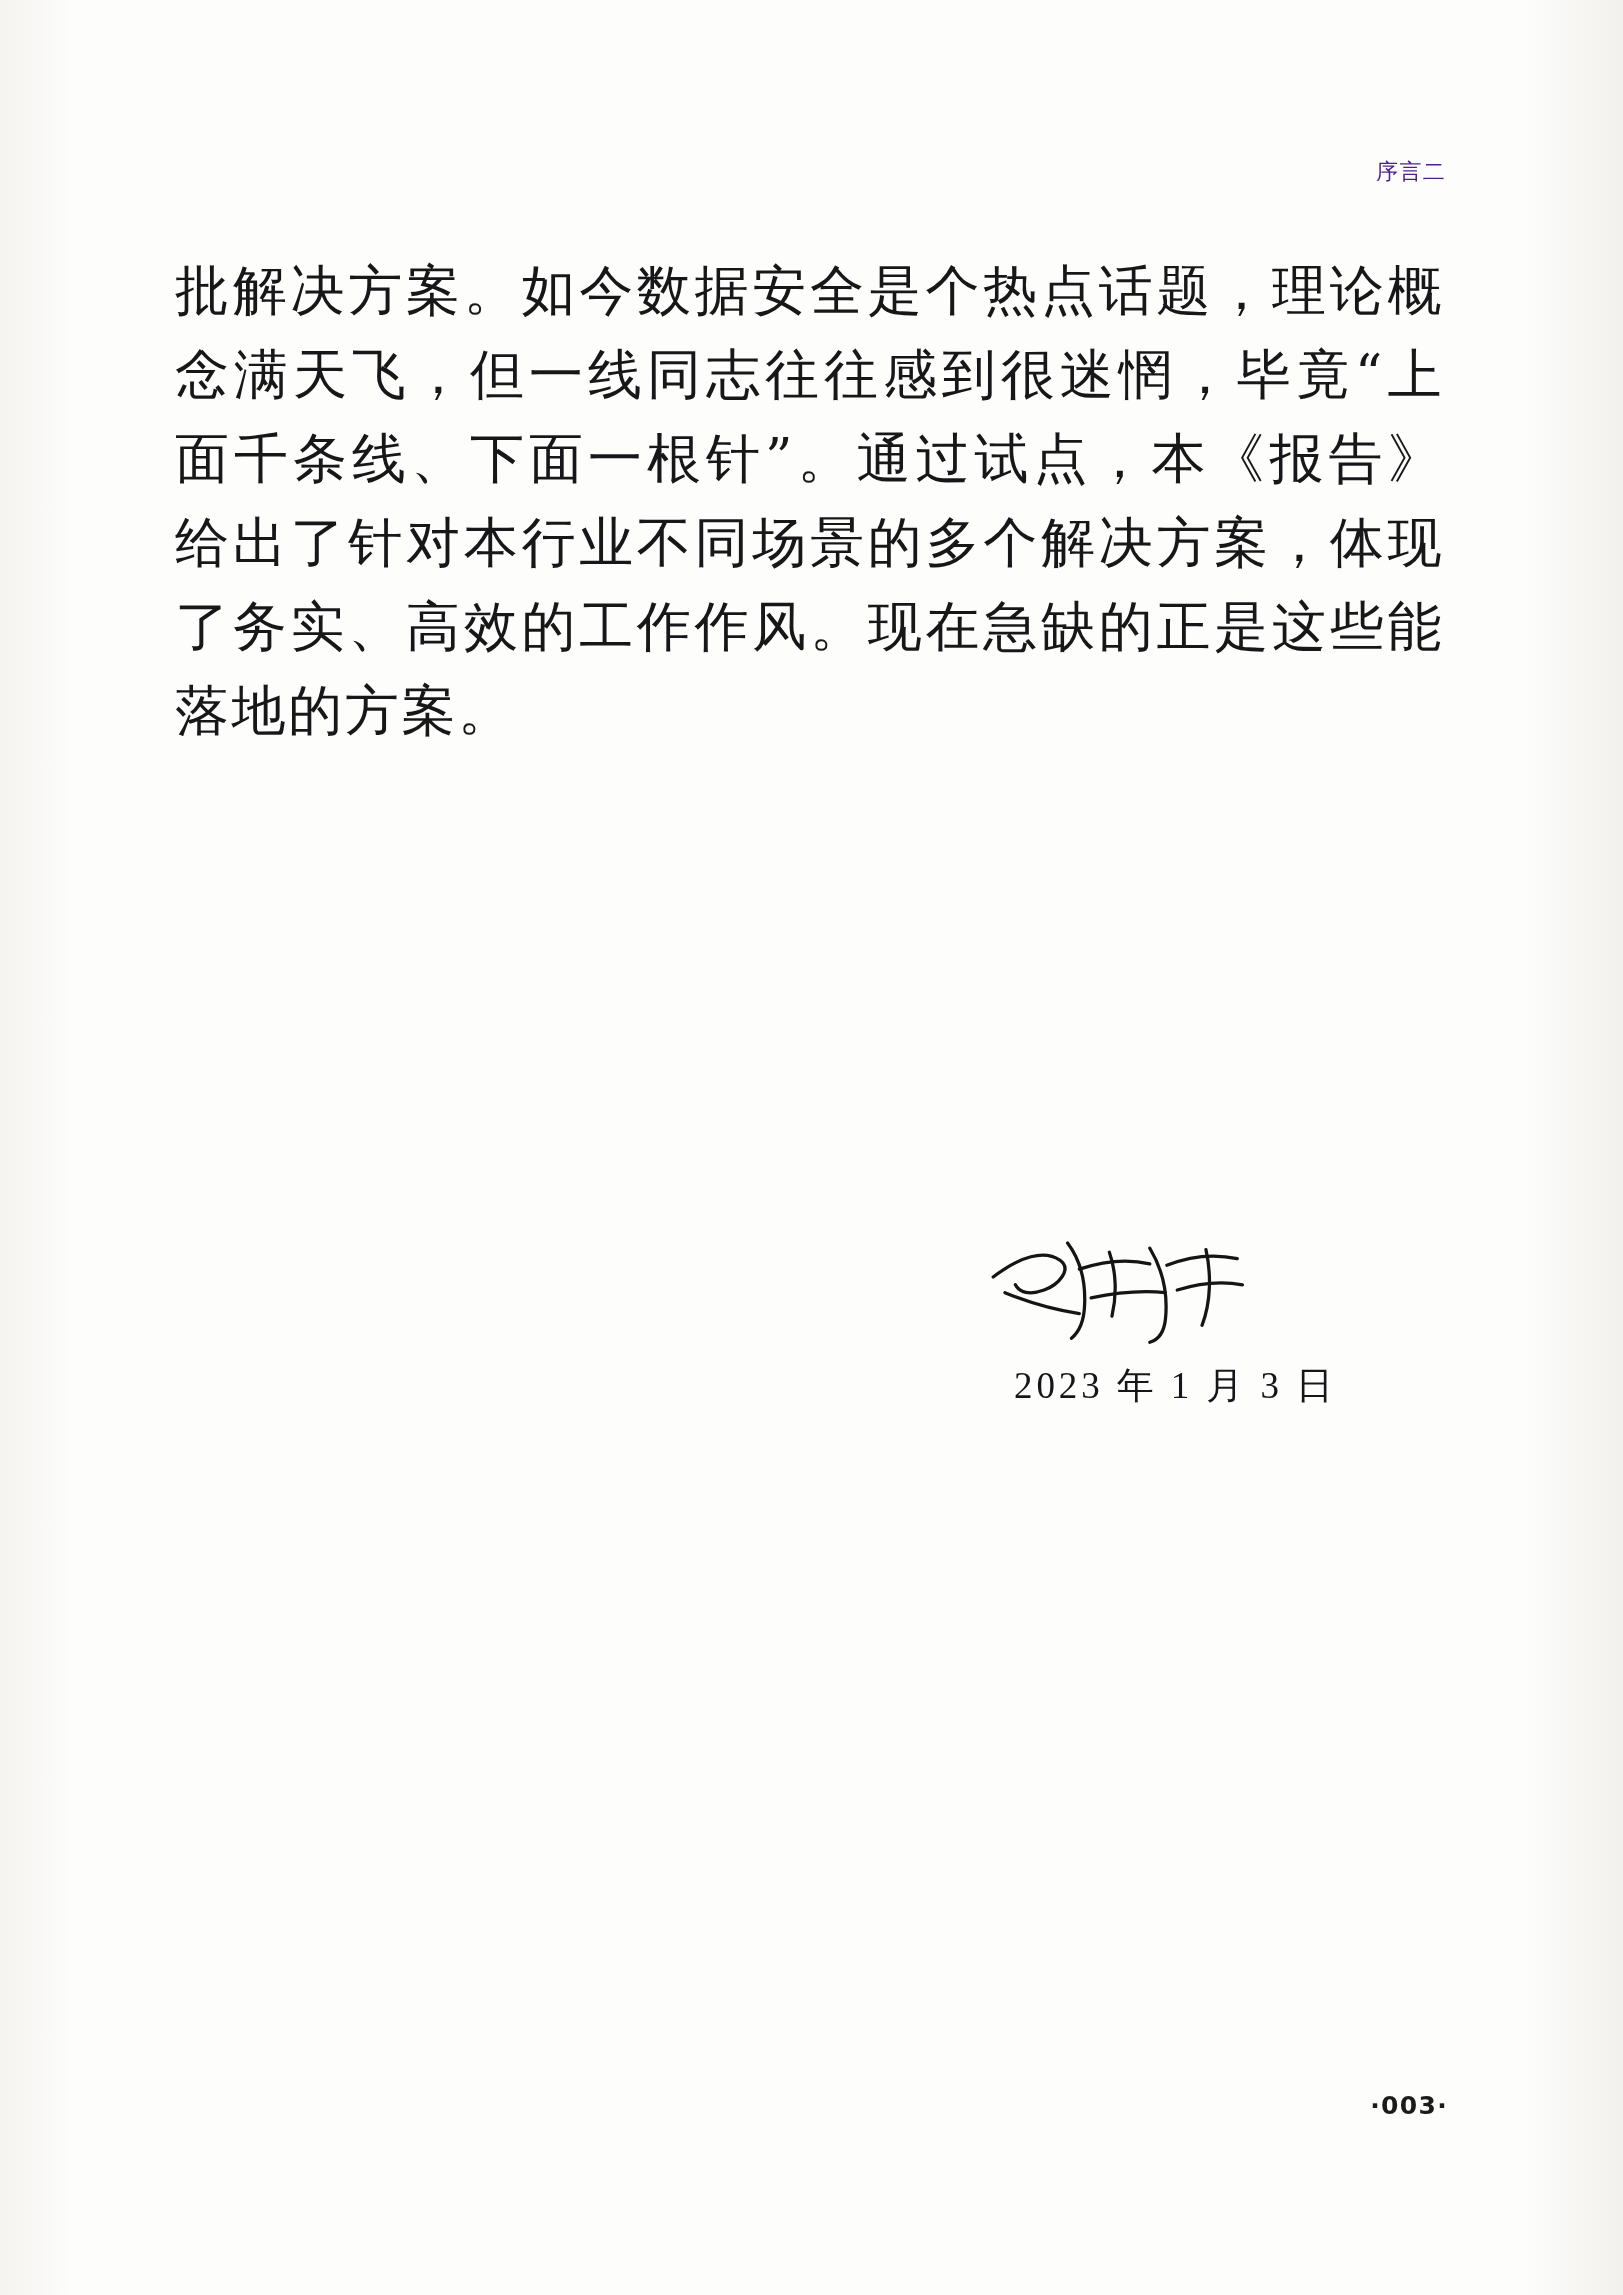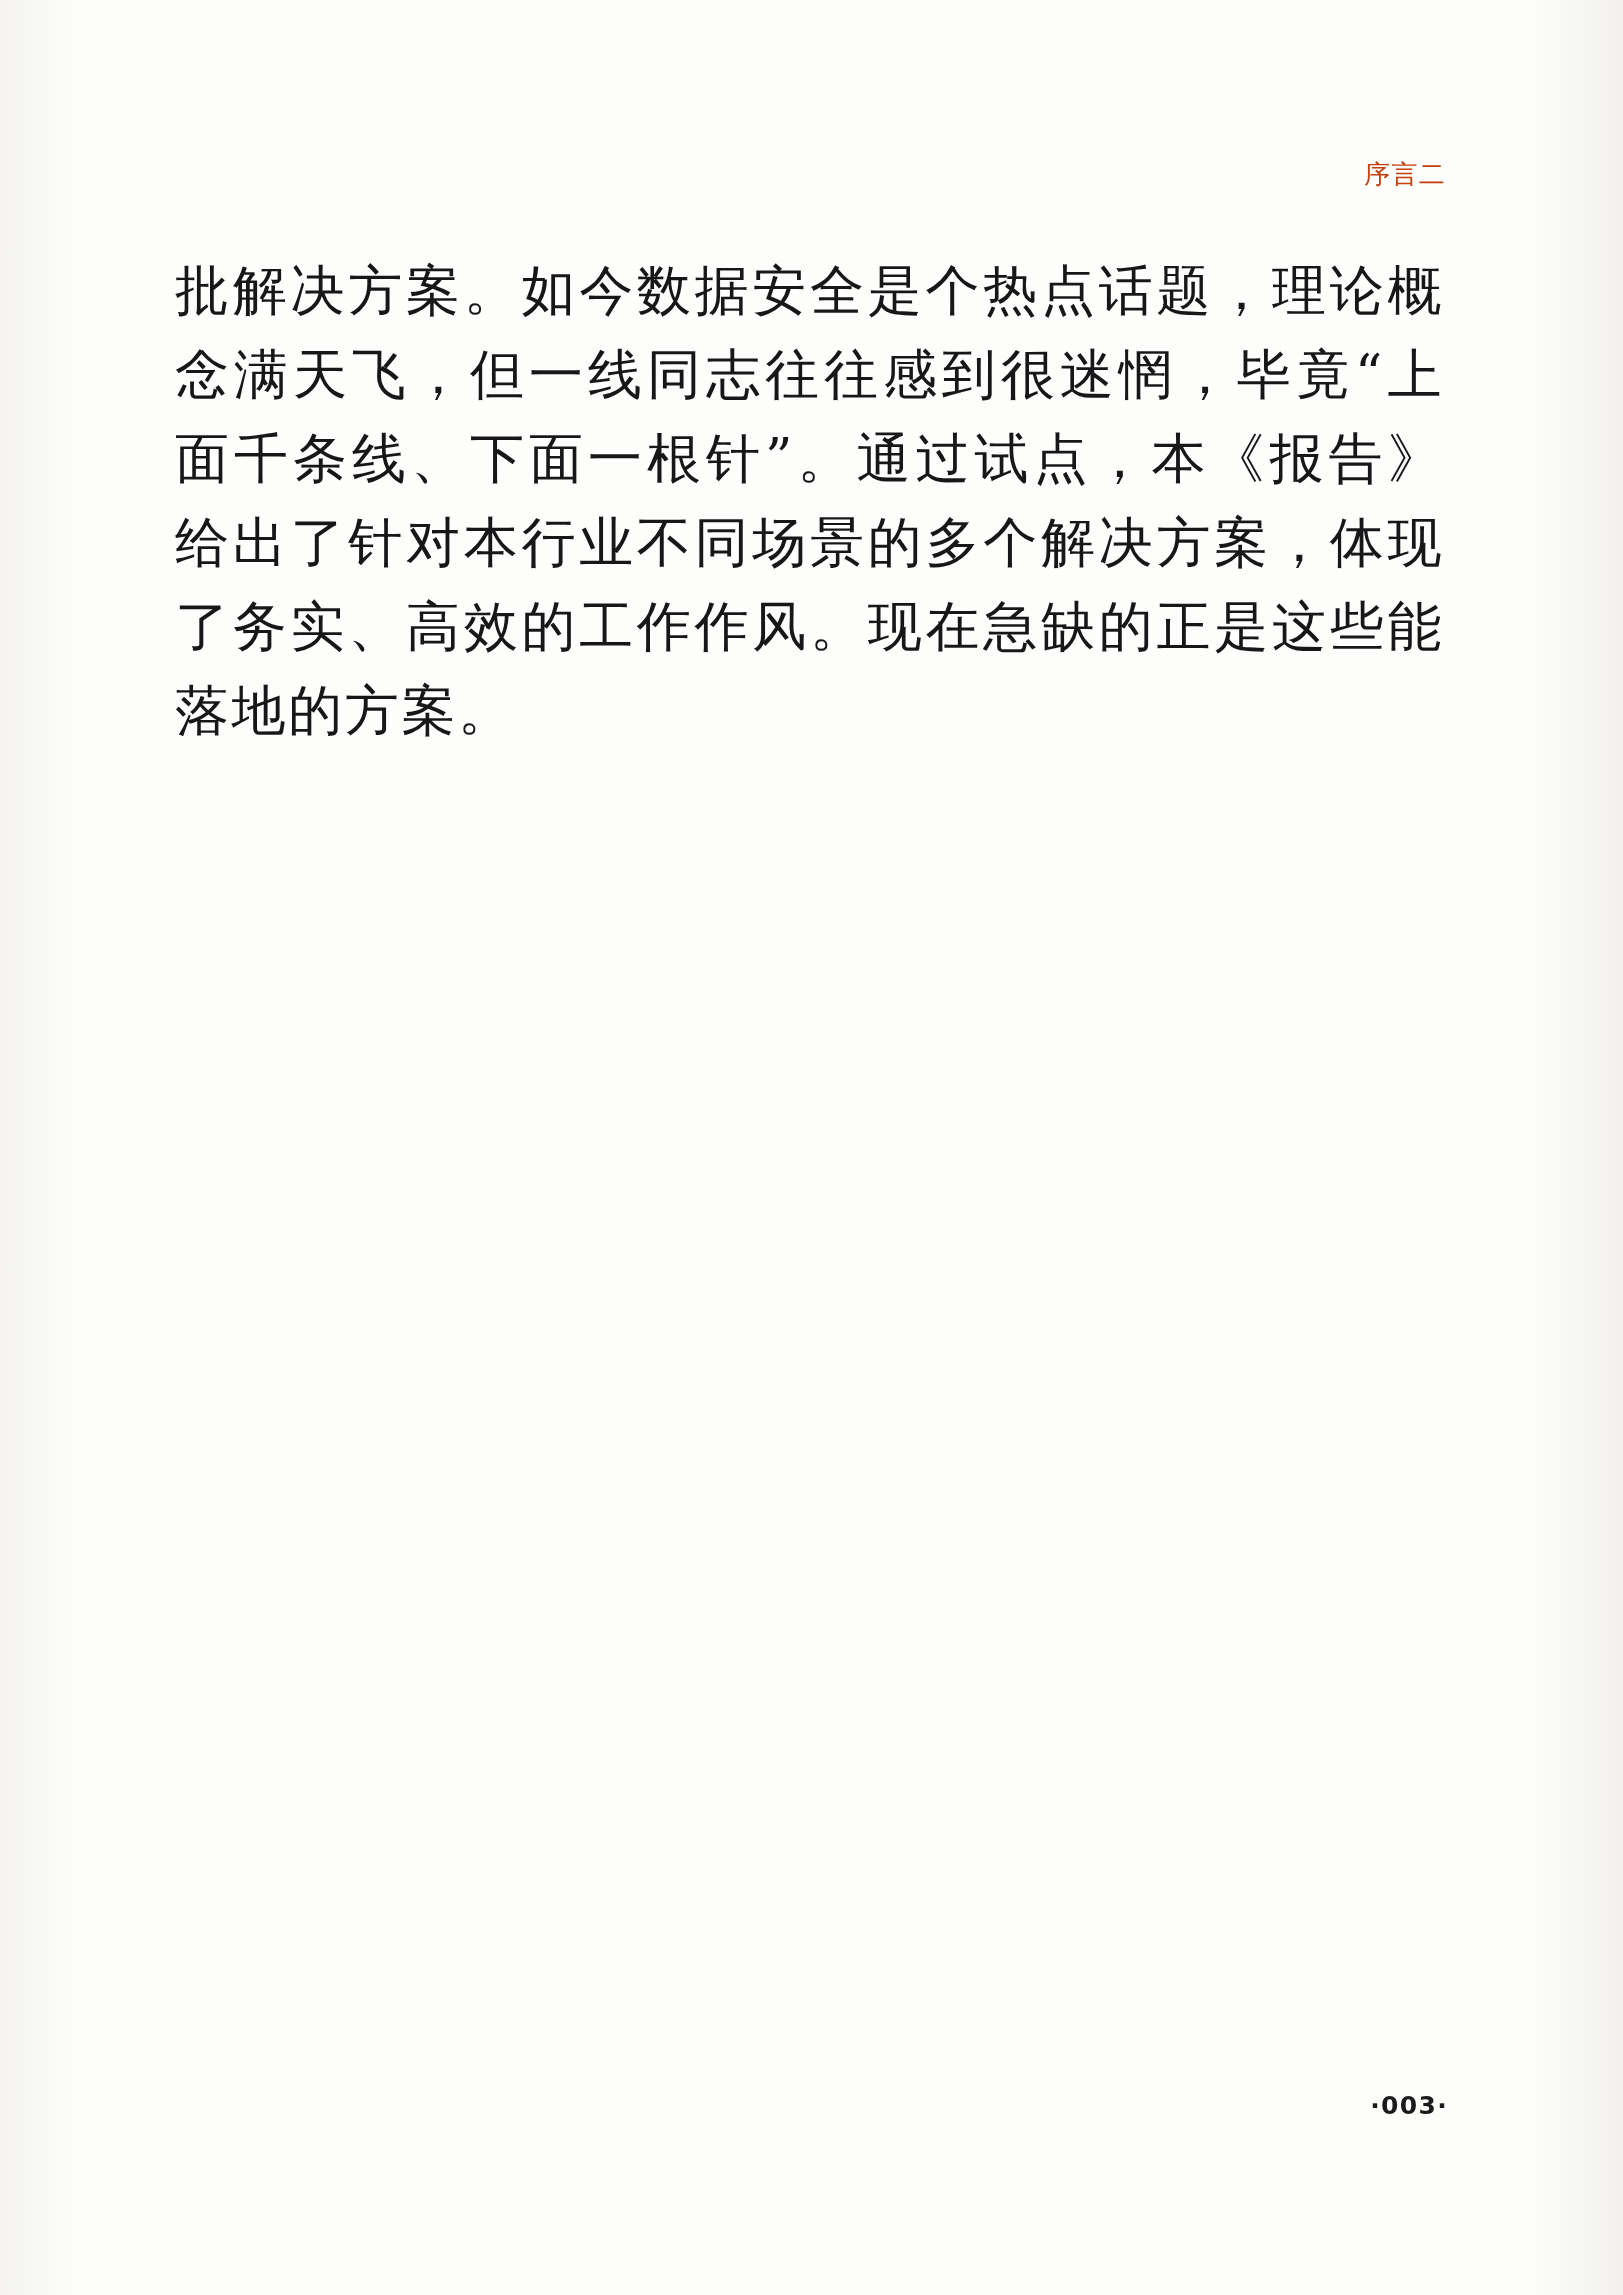--- a/index.html
+++ b/index.html
@@ -28,23 +28,23 @@
     inset: 0;
     background:
       linear-gradient(90deg, #f4f3ef 0px, #fdfdfc 79px, #fdfdfc 1525px, #f2f1ed 1623px);
     pointer-events: none;
   }
 
   .header-line {
     position: absolute;
     top: 157px;
     right: 177px;
-    font-size: 26px;
+    font-size: 22px;
     letter-spacing: 1.3px;
-    color: #c2410c;
+    color: #4c1d95;
     font-family: "DejaVu Sans", "Liberation Sans", sans-serif;
   }
 
   .content {
     position: absolute;
     left: 175px;
     top: 249px;
     width: 1269px;
   }
 
@@ -107,16 +107,33 @@
 
 <div class="page">
   <div class="paper-tone"></div>
 
   <div class="header-line">序言二</div>
 
   <div class="content">
     <p class="para">批解决方案。如今数据安全是个热点话题，理论概念满天飞，但一线同志往往感到很迷惘，毕竟“上面千条线、下面一根针”。通过试点，本《报告》给出了针对本行业不同场景的多个解决方案，体现了务实、高效的工作作风。现在急缺的正是这些能落地的方案。</p>
   </div>
 
+  <div class="signature-block">
+    <div class="signature-mark">
+      <svg width="275" height="124" viewBox="0 0 420 190" fill="none" xmlns="http://www.w3.org/2000/svg">
+        <path d="M18 72 C60 40, 96 30, 120 46 C140 60, 118 84, 96 92 C74 100, 58 96, 52 84" stroke="#151515" stroke-width="5" stroke-linecap="round" fill="none"></path>
+        <path d="M36 96 C70 110, 110 122, 150 128" stroke="#151515" stroke-width="5" stroke-linecap="round" fill="none"></path>
+        <path d="M132 20 C150 44, 160 78, 158 116 C157 140, 150 156, 138 166" stroke="#151515" stroke-width="5" stroke-linecap="round" fill="none"></path>
+        <path d="M150 60 C186 48, 224 44, 258 52" stroke="#151515" stroke-width="5" stroke-linecap="round" fill="none"></path>
+        <path d="M196 34 C206 62, 208 98, 200 132" stroke="#151515" stroke-width="5" stroke-linecap="round" fill="none"></path>
+        <path d="M168 104 C206 96, 244 92, 282 96" stroke="#151515" stroke-width="5" stroke-linecap="round" fill="none"></path>
+        <path d="M258 28 C276 58, 286 96, 282 136 C280 156, 272 168, 258 172" stroke="#151515" stroke-width="5" stroke-linecap="round" fill="none"></path>
+        <path d="M284 54 C320 40, 356 36, 392 44" stroke="#151515" stroke-width="5" stroke-linecap="round" fill="none"></path>
+        <path d="M300 92 C332 82, 368 78, 400 84" stroke="#151515" stroke-width="5" stroke-linecap="round" fill="none"></path>
+        <path d="M344 30 C352 66, 352 110, 338 146" stroke="#151515" stroke-width="5" stroke-linecap="round" fill="none"></path>
+      </svg>
+    </div>
+    <div class="sign-date">2023 年 1 月 3 日</div>
+  </div>
 
   <div class="page-number">·003·</div>
 </div>
 
 
 </body></html>

